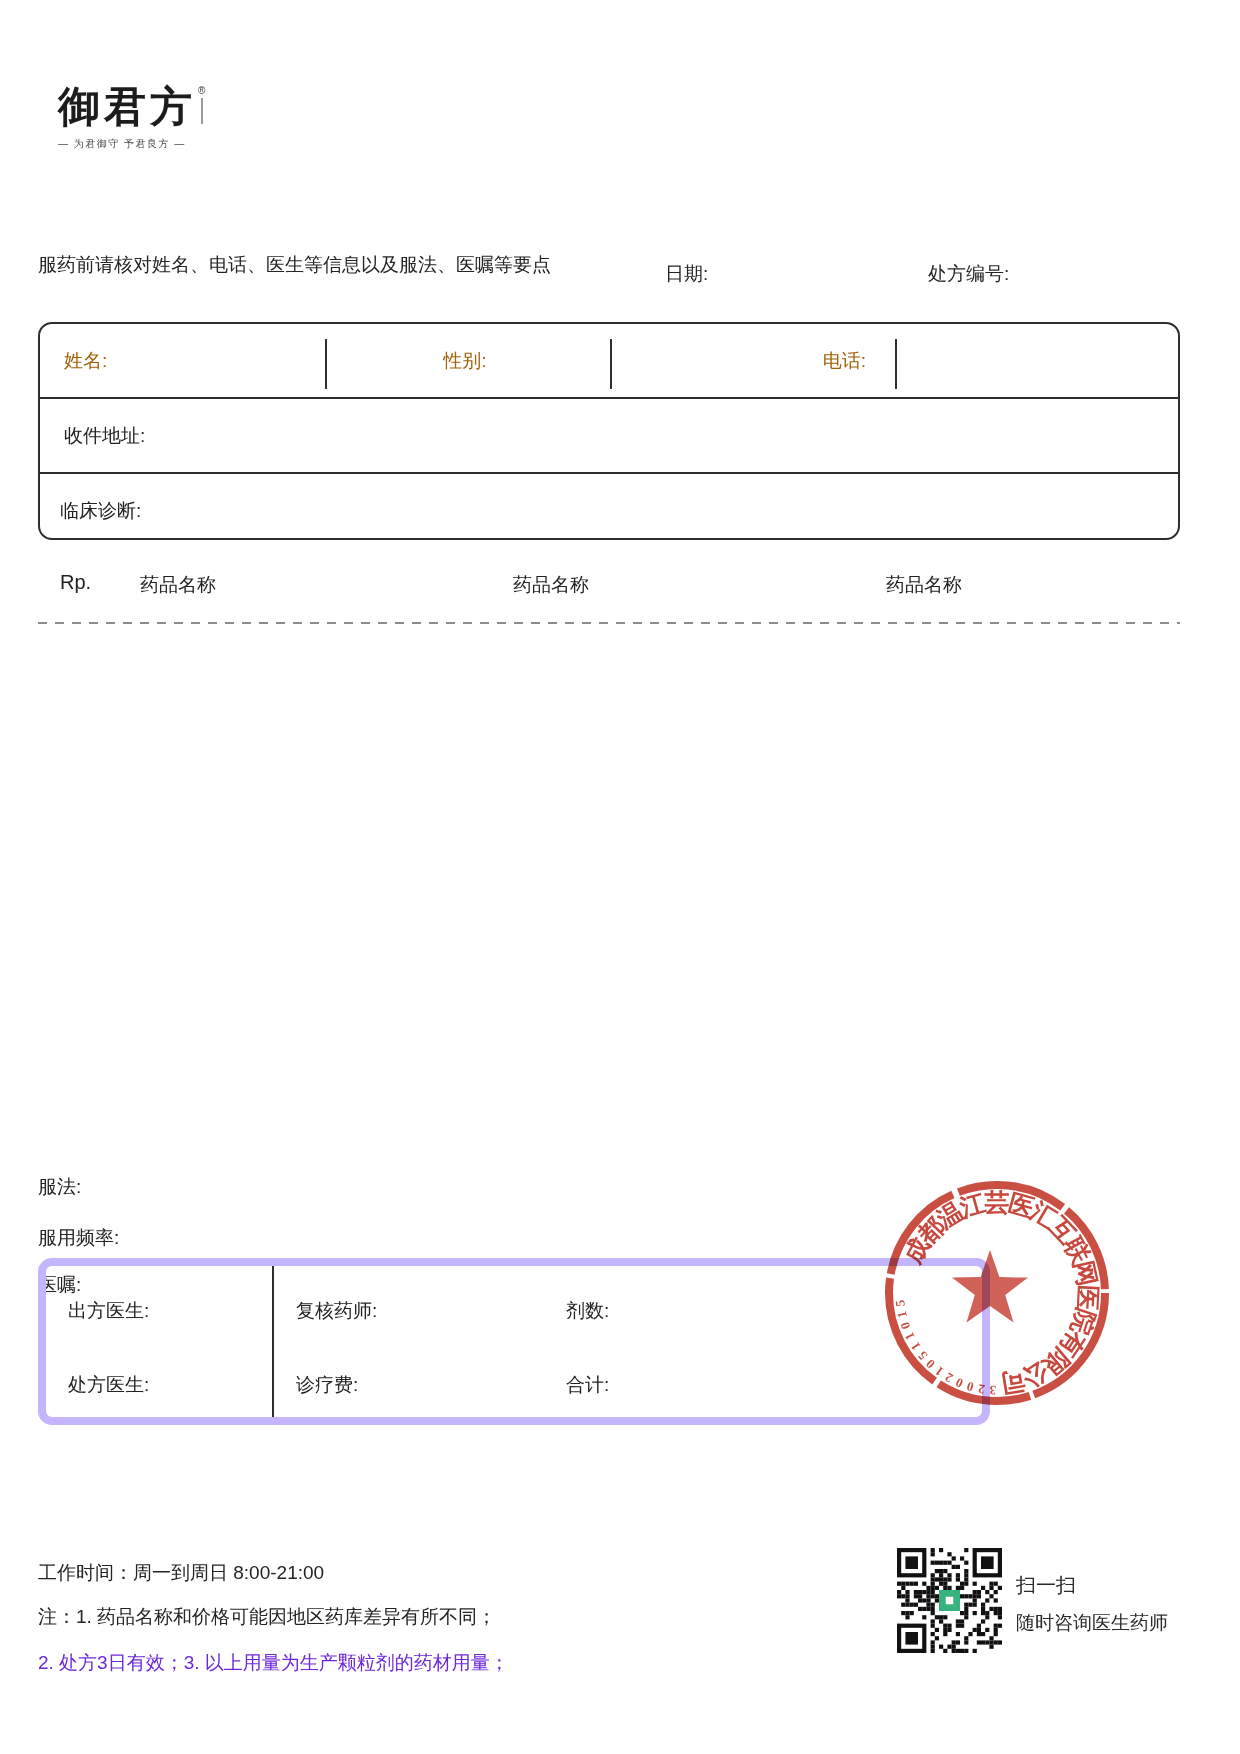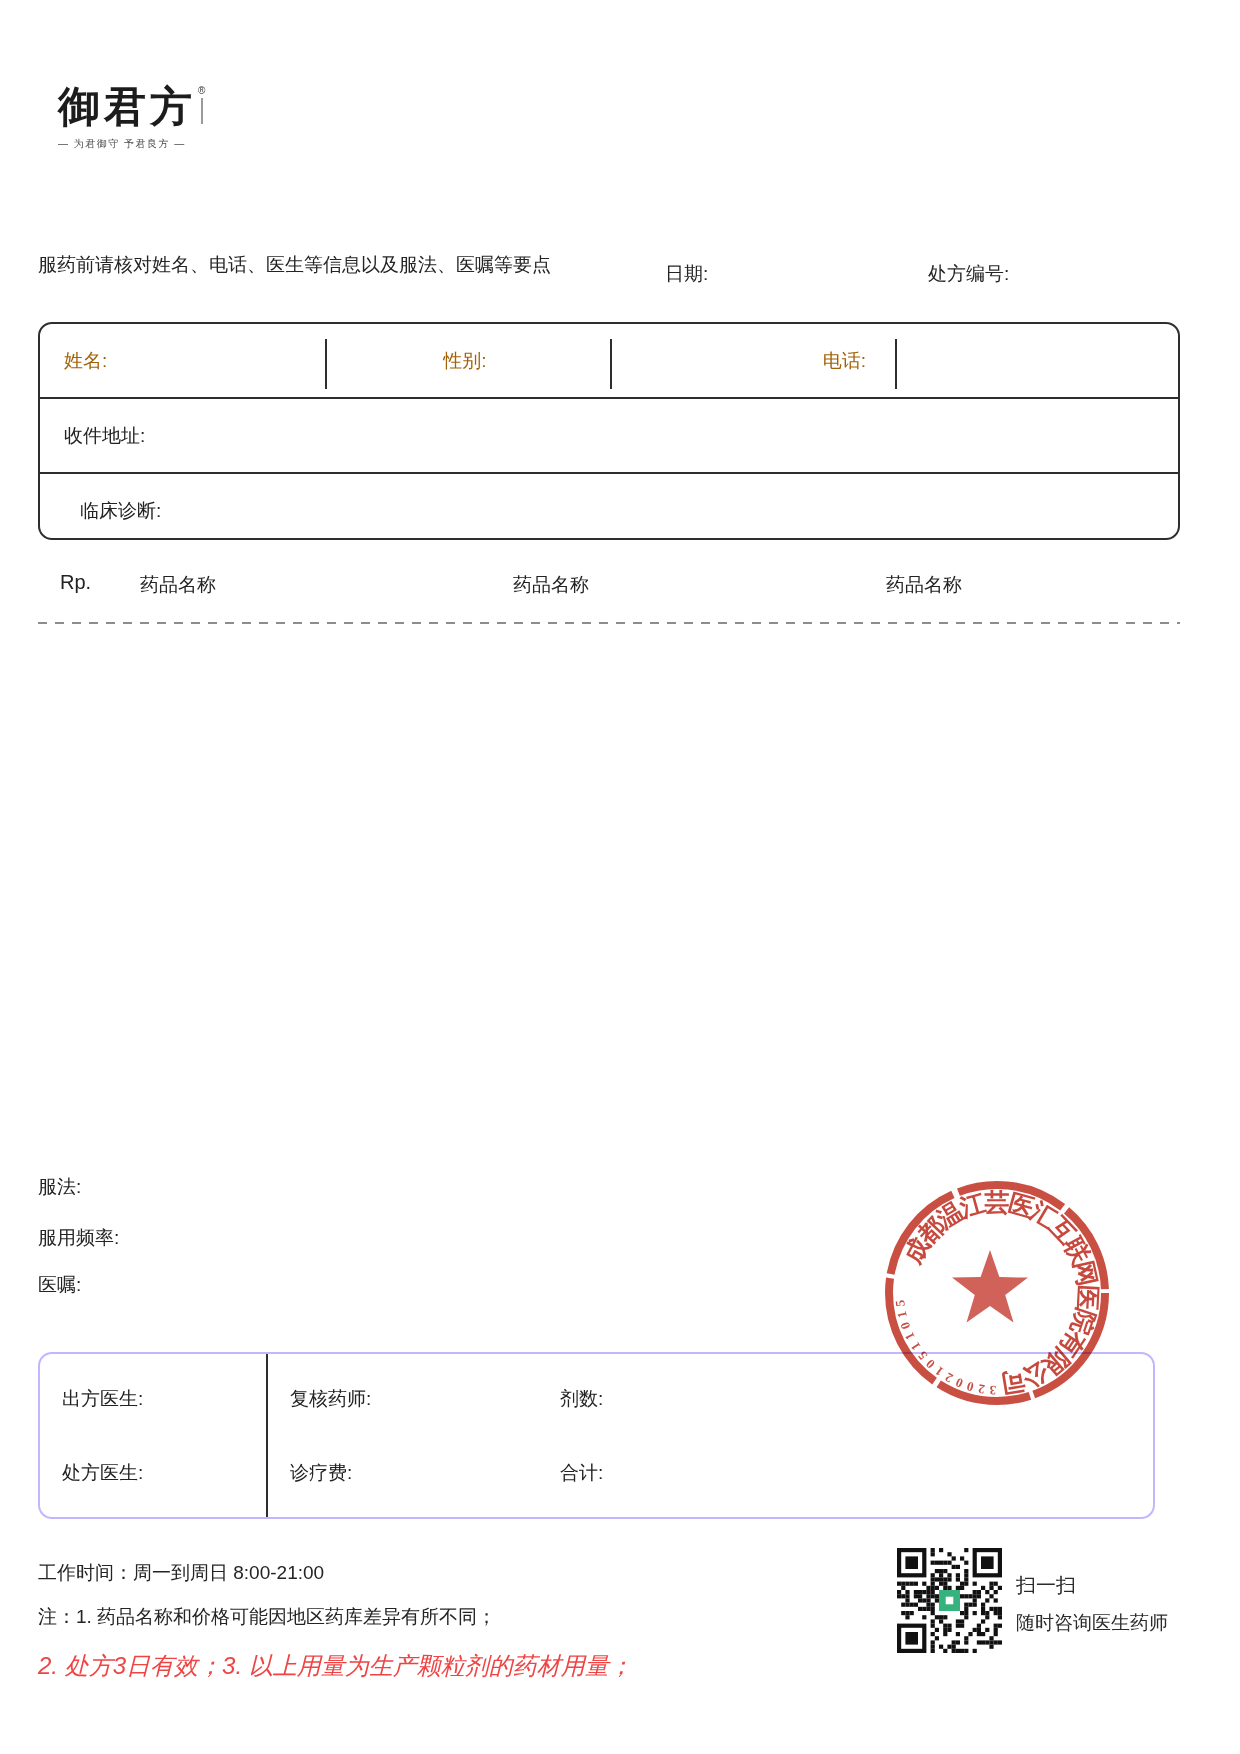--- a/index.html
+++ b/index.html
@@ -30,50 +30,50 @@
   
   .patient-box{
     position:absolute;left:38px;top:322px;width:1142px;height:218px;
     border:2px solid #2e2e2e;border-radius:14px;box-sizing:border-box;
   }
   .pb-row1{position:relative;height:73px;border-bottom:2px solid #2e2e2e;display:flex;}
   .pb-cell{flex:1 1 25%;display:flex;align-items:center;padding-left:24px;box-sizing:border-box;font-size:19px;color:#a16207;}
   .vdiv{position:absolute;top:15px;bottom:8px;width:2px;background:#2e2e2e;}
   .vdiv.d1{left:285px;} .vdiv.d2{left:570px;} .vdiv.d3{left:855px;}
   .pb-row2{height:73px;border-bottom:2px solid #2e2e2e;display:flex;align-items:center;padding-left:24px;font-size:19px;}
-  .pb-row3{height:74px;display:flex;align-items:center;padding-left:40px;font-size:19px;}
+  .pb-row3{height:74px;display:flex;align-items:center;padding-left:20px;font-size:19px;}
   
   .rp-label{position:absolute;left:60px;top:571px;font-size:20px;color:#222;}
   .med-col{position:absolute;top:572px;font-size:19px;color:#222;}
   .med-col.c1{left:140px;} .med-col.c2{left:513px;} .med-col.c3{left:886px;}
   .rp-dash{
     position:absolute;left:38px;top:622px;width:1142px;height:2px;
     background:repeating-linear-gradient(90deg,#8d8d8d 0 9px,transparent 9px 17px);
   }
   
   .usage-label{position:absolute;left:38px;font-size:19px;color:#242424;margin-top:6px;}
   .u1{top:1168px;} .u2{top:1219px;} .u3{top:1266px;}
   
   .sign-box{
-    position:absolute;left:38px;top:1352px;width:1117px;height:167px;
-    border:2px solid #c4b5fd;border-radius:14px;box-sizing:border-box;
+    position:absolute;left:38px;top:1258px;width:952px;height:167px;
+    border:8px solid #c4b5fd;border-radius:14px;box-sizing:border-box;
   }
   .sign-vdiv{position:absolute;left:226px;top:0;bottom:0;width:2px;background:#2e2e2e;}
   .sb-label{position:absolute;font-size:19px;color:#222;}
   .sb-r1{top:32px;} .sb-r2{top:106px;}
   .sb-c1{left:22px;} .sb-c2{left:250px;} .sb-c3{left:520px;}
   
   .seal{position:absolute;left:877px;top:1173px;width:240px;height:240px;mix-blend-mode:multiply;opacity:0.93;}
   .seal text{font-family:"Liberation Serif","DejaVu Serif",serif;font-weight:bold;text-anchor:middle;dominant-baseline:middle;}
   .seal .ring-char{font-size:25px;}
   .seal .serial-char{font-size:13px;}
   
   .work-hours{position:absolute;left:38px;top:1560px;font-size:19px;color:#242424;}
   .note1{position:absolute;left:38px;top:1604px;font-size:19px;color:#242424;}
-  .note2{position:absolute;left:38px;top:1650px;font-size:24px;color:#ef4444;font-style:italic;}
+  .note2{position:absolute;left:38px;top:1650px;font-size:19px;color:#6d28d9;}
   .qr{position:absolute;left:897px;top:1548px;width:105px;height:105px;}
   .scan-title{position:absolute;left:1016px;top:1572px;font-size:20px;color:#2b2b2b;}
   .scan-subtitle{position:absolute;left:1016px;top:1610px;font-size:19px;color:#2b2b2b;}
 </style>
 </head>
 <body>
 
 <div class="page">
 
   <div class="logo-block">

